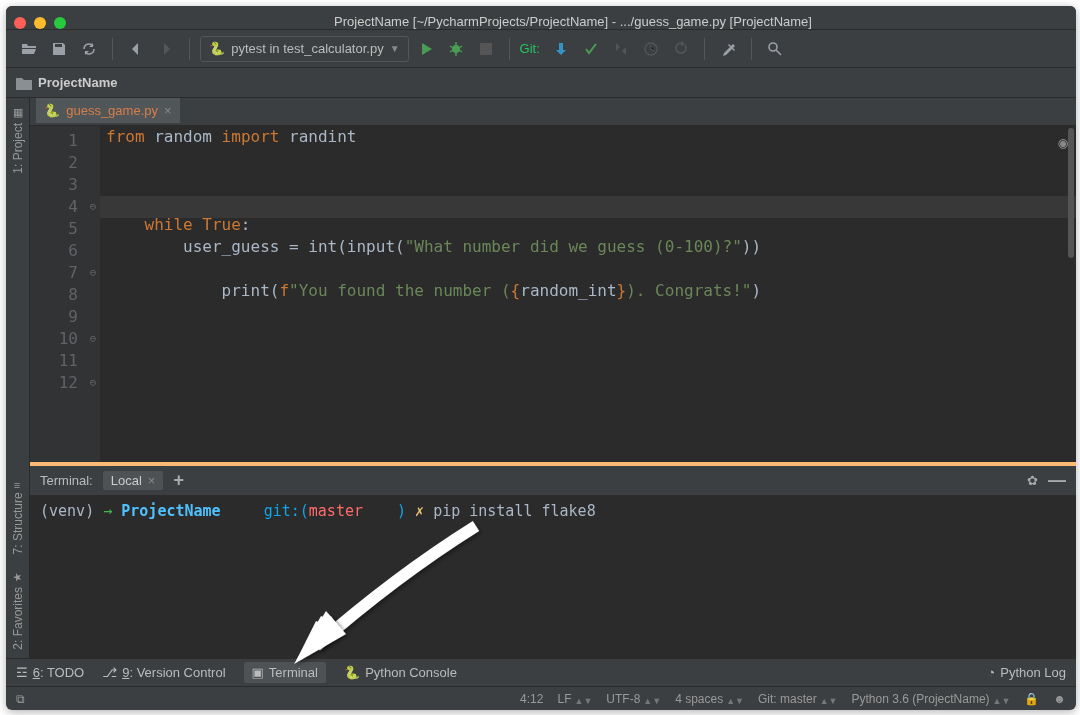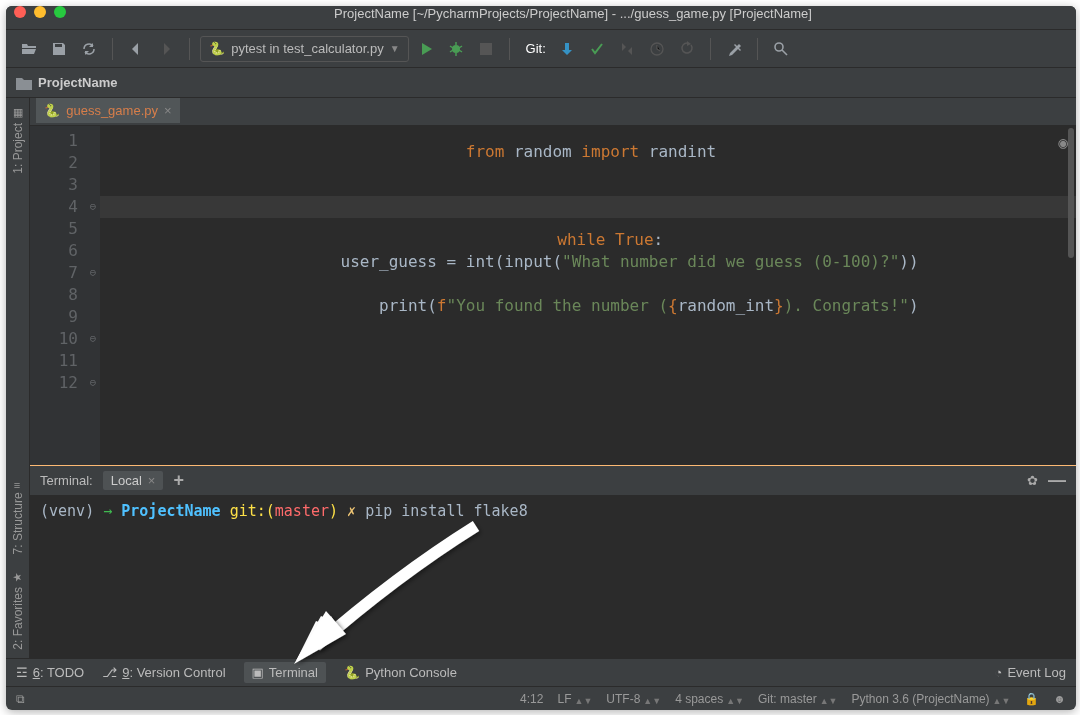--- a/index.html
+++ b/index.html
@@ -19,21 +19,21 @@
   font-size: 13px;
   display: flex;
   flex-direction: column;
   overflow: hidden;
   box-shadow: 0 2px 10px rgba(0,0,0,0.3);
 }
 .titlebar {
   height: 24px;
   background: #3c3f41;
   display: flex;
-  align-items: flex-start;
+  align-items: flex-end;
   padding: 0 8px;
   border-bottom: 1px solid #2b2b2b;
 }
 .traffic { display: flex; gap: 8px; margin-right: 12px; }
 .dot { width: 12px; height: 12px; border-radius: 50%; }
 .dot.red { background: #ff5f56; }
 .dot.yellow { background: #ffbd2e; }
 .dot.green { background: #27c93f; }
 .titletext { flex: 1; text-align: center; color: #ccc; font-size: 13px; }
 .toolbar {
@@ -57,21 +57,21 @@
   background: #3c3f41;
   border: 1px solid #555;
   border-radius: 3px;
   display: flex;
   align-items: center;
   padding: 0 8px;
   gap: 6px;
   color: #bbb;
 }
 .run-config .caret { color: #888; font-size: 10px; }
-.git-label { color: #ffffff; margin-left: 6px; margin-right: 4px; }
+.git-label { color: #22c55e; margin-left: 0; margin-right: 4px; }
 .play { color: #499c54; }
 .bug { color: #499c54; }
 .navbar {
   height: 30px;
   display: flex;
   align-items: center;
   padding: 0 10px;
   gap: 6px;
   border-bottom: 1px solid #2b2b2b;
   color: #ccc;
@@ -144,21 +144,21 @@
   padding: 4px 8px 0 0;
 }
 .fold-col {
   width: 14px;
   background: #313335;
   color: #606366;
   padding-top: 4px;
   font-size: 11px;
   text-align: center;
 }
-.code-lines { padding: 15px 0 0 6px; position: relative; flex: 1; text-align: center; }
+.code-lines { padding: 0 0 0 6px; position: relative; flex: 1; }
 .ln { height: 22px; }
 .code-lines .ln { white-space: pre; color: #a9b7c6; }
 .hl-line { position: absolute; left: 0; right: 0; height: 22px; background: rgba(80,80,80,0.35); top: 70px; }
 .kw { color: #cc7832; }
 .fn { color: #ffc66d; }
 .num { color: #6897bb; }
 .str { color: #6a8759; }
 .eye-icon { position: absolute; top: 6px; right: 8px; color: #888; }
 .scrollbar { position: absolute; right: 2px; top: 2px; width: 6px; height: 130px; background: #555; border-radius: 3px; }
 .breadcrumb {
@@ -168,21 +168,21 @@
   font-family: Menlo, monospace;
   font-size: 13px;
   padding-left: 78px;
   display: flex;
   align-items: center;
   border-top: 1px solid #2b2b2b;
 }
 .terminal-panel {
   display: flex;
   flex-direction: column;
-  border-top: 1px solid #fdba74;
+  border-top: 4px solid #fdba74;
 }
 .term-header {
   height: 30px;
   background: #3c3f41;
   display: flex;
   align-items: center;
   padding: 0 10px;
   gap: 10px;
   color: #ccc;
   border-bottom: 1px solid #2b2b2b;
@@ -203,21 +203,21 @@
   font-family: Menlo, Consolas, monospace;
   font-size: 15px;
   padding: 6px 10px;
   height: 162px;
   color: #a9b7c6;
   position: relative;
 }
 .venv { color: #a9b7c6; text-align: right; }
 .arrow-g { color: #3fb950; }
 .proj { color: #4fc1ff; font-weight: 600; }
-.gittxt { color: #fde047; }
+.gittxt { color: #0ea5e9; margin-left: 34px; }
 .branch { color: #ff6b6b; }
 .xmark { color: #f0c674; }
 .bottom-tools {
   height: 28px;
   border-top: 1px solid #2b2b2b;
   display: flex;
   align-items: center;
   padding: 0 10px;
   gap: 18px;
   font-size: 13px;
@@ -468,21 +468,21 @@
         <span>▣</span>
         <span>Terminal</span>
       </div>
     <div class="tool">
         <span>🐍</span>
         <span>Python Console</span>
       </div>
     <span class="spacer"></span>
     <div class="tool">
         <span>◔</span>
-        <span>Event Log</span>
+        <span>Python Log</span>
       </div>
   </div>
 
   <div class="statusbar">
     <span>⧉</span>
     <span class="spacer"></span>
     <span class="seg">
         <span>4:12</span>
       </span>
     <span class="seg">

